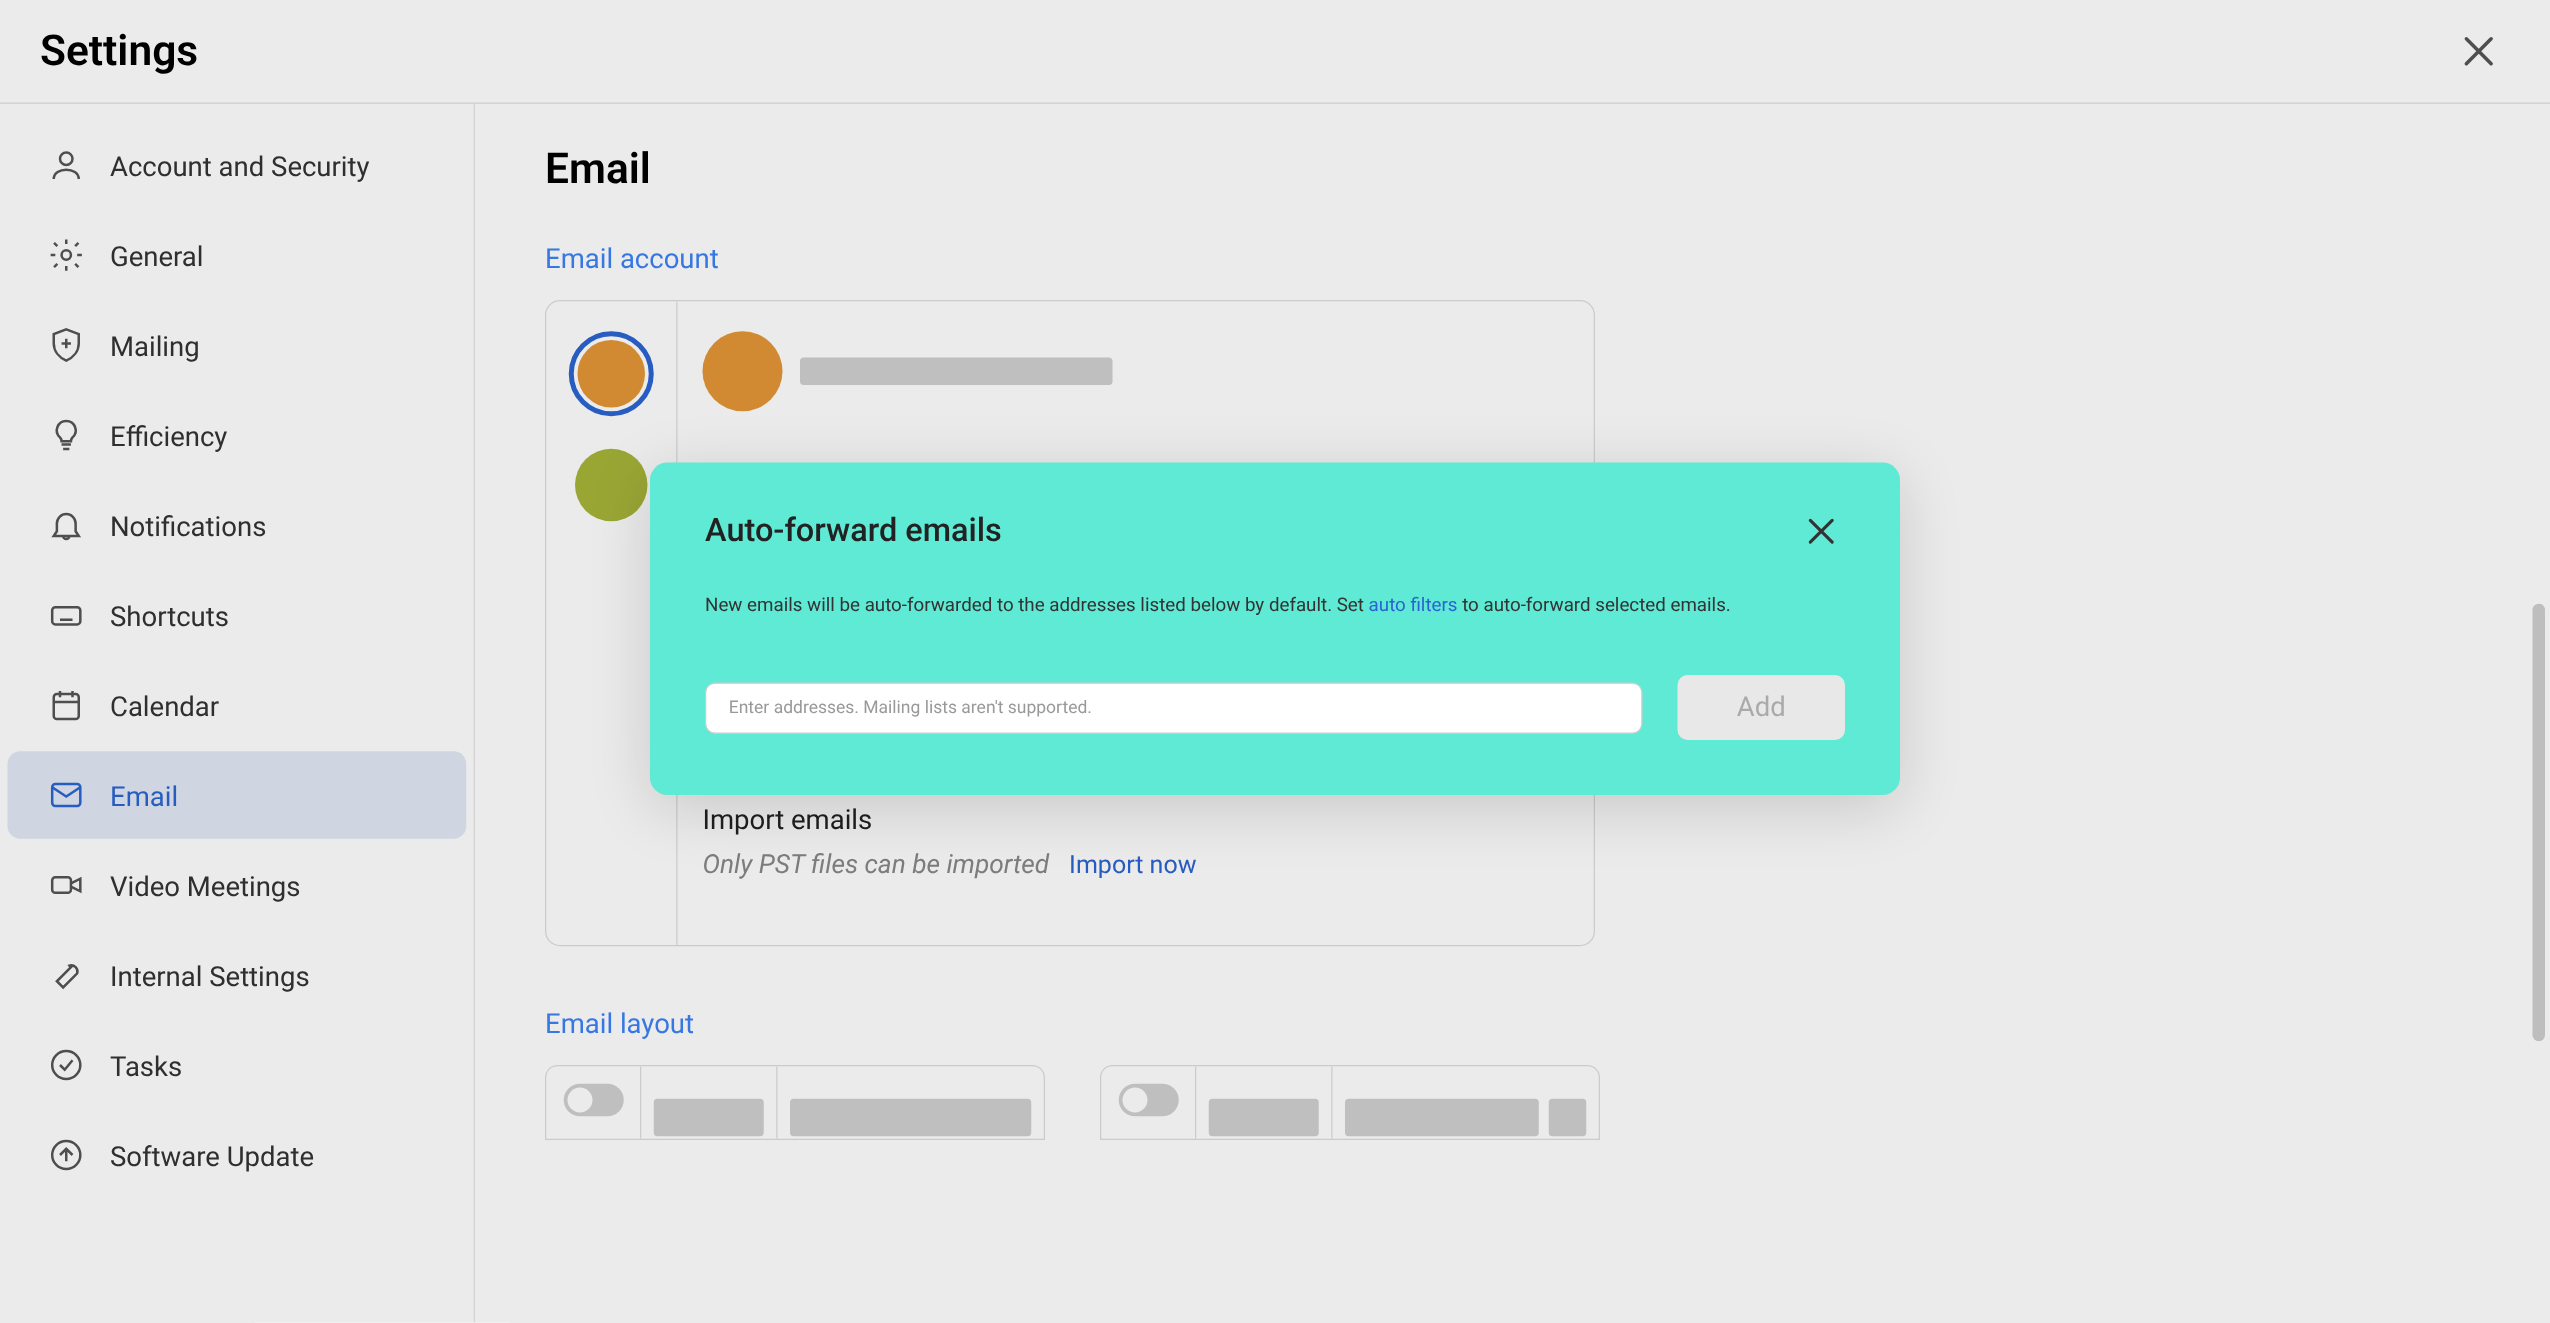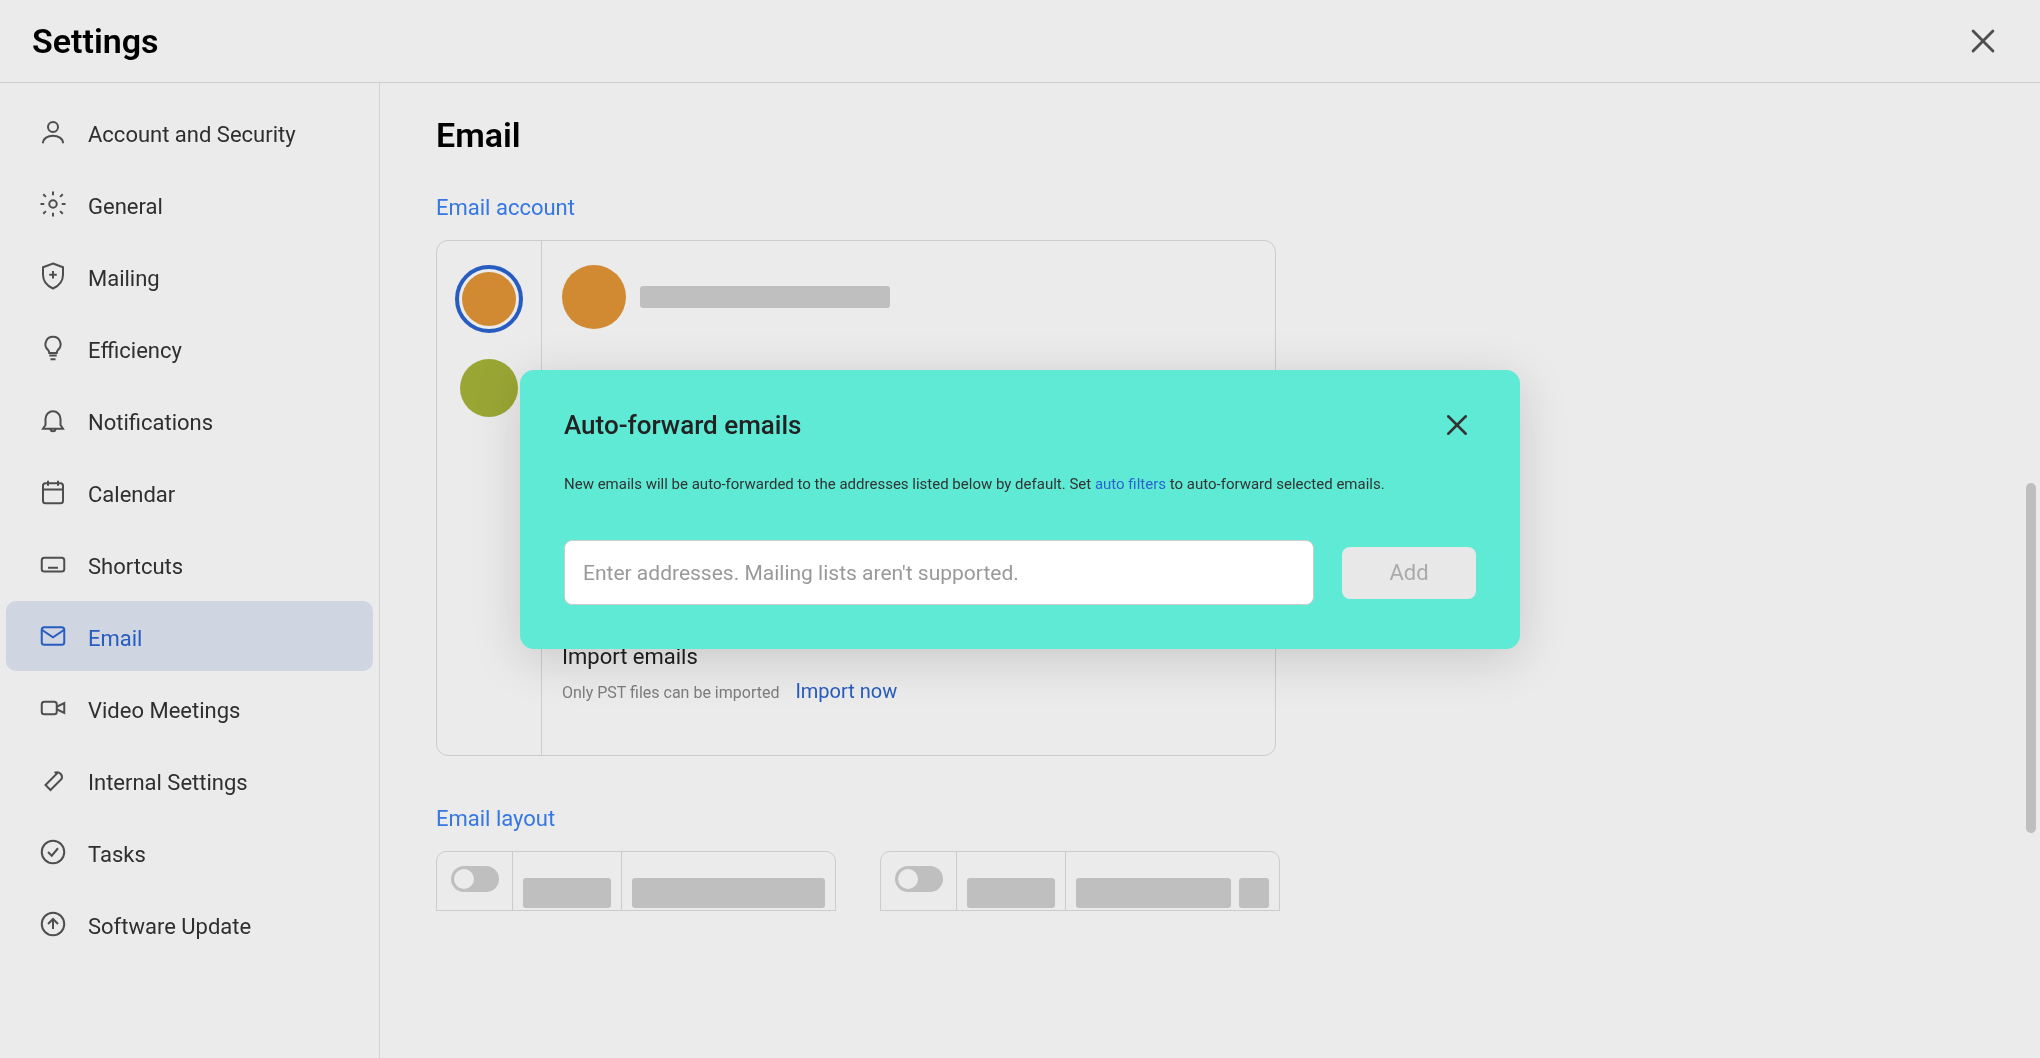--- a/index.html
+++ b/index.html
@@ -208,21 +208,22 @@
     }
     
     .link-text {
       color: #2b64d1;
       font-size: 20px;
       cursor: pointer;
     }
     
     .muted-text {
       color: #888;
-      font-size: 16px;
+      font-size: 21px;
+      font-style: italic;
     }
     
     .inline-text {
       display: inline;
     }
     
     
     .layout-row {
       display: flex;
       gap: 44px;
@@ -336,25 +337,25 @@
     }
     
     .modal-input-row {
       display: flex;
       gap: 28px;
       align-items: center;
     }
     
     .modal-input {
       flex: 1;
-      height: 65px;
+      height: 41px;
       border: 1px solid #ccc;
       border-radius: 8px;
       padding: 0 18px;
-      font-size: 21px;
+      font-size: 14px;
       outline: none;
     }
     
     .modal-input::placeholder {
       color: #999;
     }
     
     .modal-add-btn {
       width: 134px;
       height: 52px;
@@ -434,40 +435,40 @@
         <svg width="30" height="30" viewBox="0 0 24 24" fill="none" stroke="#555" stroke-width="1.6">
             <path d="M18 16v-5a6 6 0 1 0-12 0v5l-2 3h16l-2-3zM10 19a2 2 0 0 0 4 0"></path>
           </svg>
       </span>
       <span>Notifications</span>
     </div>
 
     <div class="sidebar-item">
       <span class="icon">
         <svg width="30" height="30" viewBox="0 0 24 24" fill="none" stroke="#555" stroke-width="1.6">
-            <rect x="4" y="5" width="16" height="16" rx="2"></rect>
-            <line x1="4" y1="10" x2="20" y2="10"></line>
-            <line x1="8" y1="3" x2="8" y2="7"></line>
-            <line x1="16" y1="3" x2="16" y2="7"></line>
-          </svg>
-      </span>
-      <span>Calendar</span>
-    </div>
-
-    <div class="sidebar-item">
-      <span class="icon">
-        <svg width="30" height="30" viewBox="0 0 24 24" fill="none" stroke="#555" stroke-width="1.6">
             <rect x="3" y="7" width="18" height="11" rx="2"></rect>
             <line x1="7" y1="11" x2="7" y2="11.01"></line>
             <line x1="11" y1="11" x2="11" y2="11.01"></line>
             <line x1="15" y1="11" x2="15" y2="11.01"></line>
             <line x1="8" y1="15" x2="16" y2="15"></line>
           </svg>
       </span>
       <span>Shortcuts</span>
+    </div>
+
+    <div class="sidebar-item">
+      <span class="icon">
+        <svg width="30" height="30" viewBox="0 0 24 24" fill="none" stroke="#555" stroke-width="1.6">
+            <rect x="4" y="5" width="16" height="16" rx="2"></rect>
+            <line x1="4" y1="10" x2="20" y2="10"></line>
+            <line x1="8" y1="3" x2="8" y2="7"></line>
+            <line x1="16" y1="3" x2="16" y2="7"></line>
+          </svg>
+      </span>
+      <span>Calendar</span>
     </div>
 
     <div class="sidebar-item active">
       <span class="icon">
         <svg width="30" height="30" viewBox="0 0 24 24" fill="none" stroke="#2b64d1" stroke-width="1.6">
             <rect x="3" y="5" width="18" height="14" rx="2"></rect>
             <path d="M3 7l9 6 9-6"></path>
           </svg>
       </span>
       <span>Email</span>

